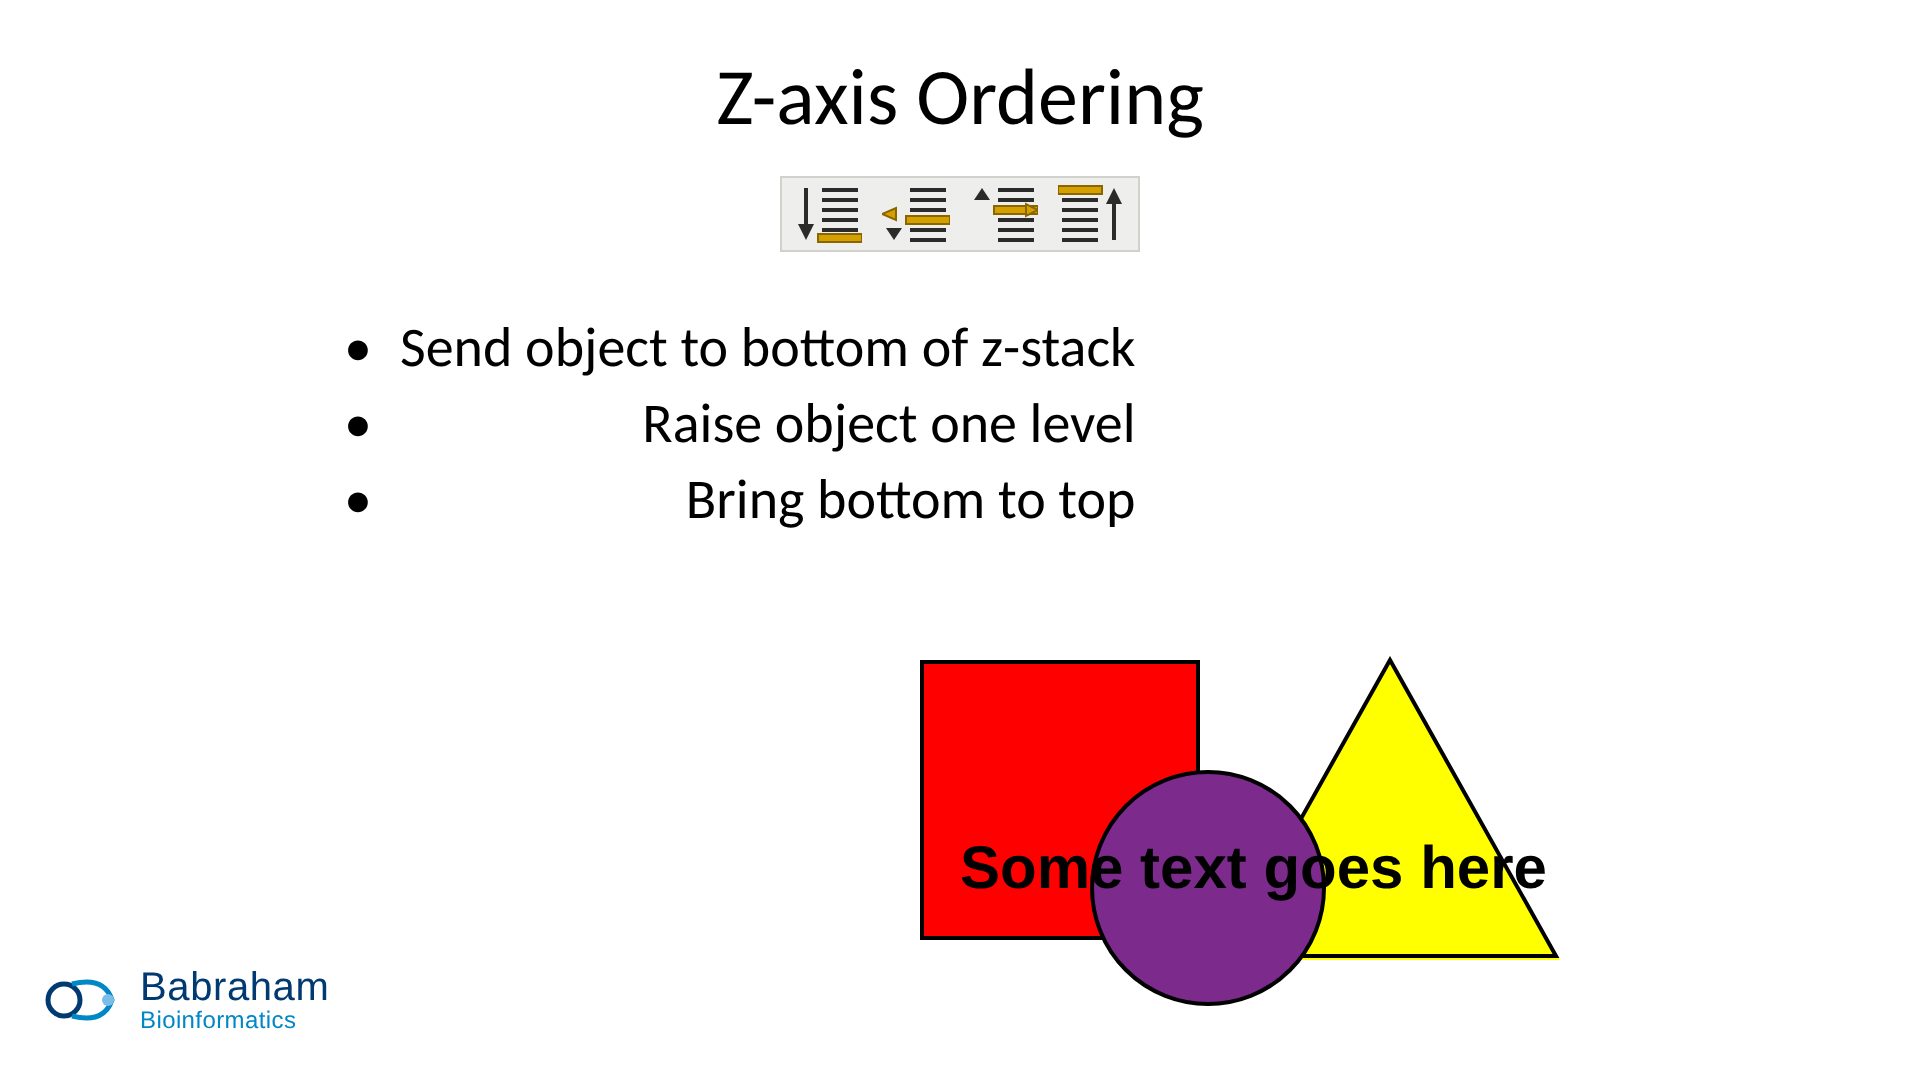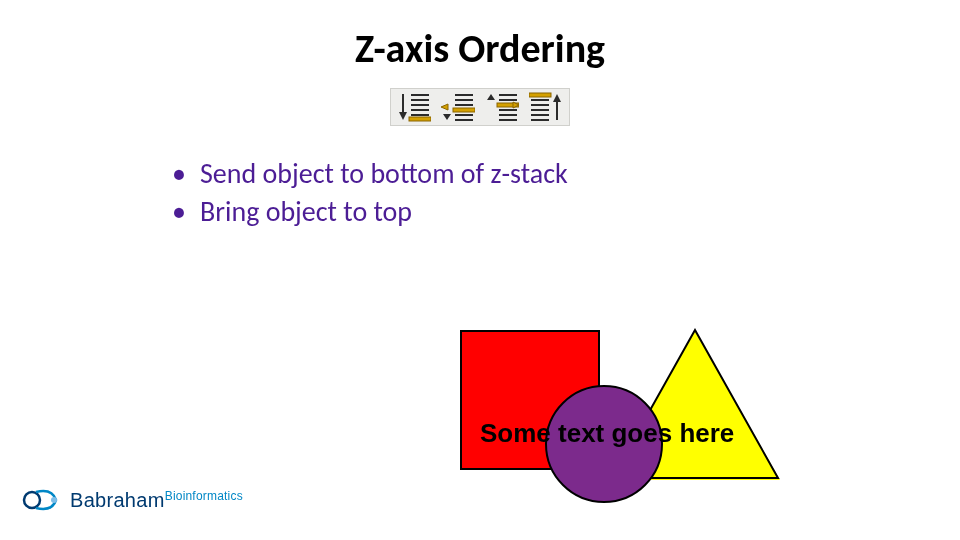--- a/index.html
+++ b/index.html
@@ -12,42 +12,43 @@
     overflow: hidden;
   }
   .title {
     position: absolute;
     top: 24px;
     left: 0;
     width: 100%;
     text-align: center;
     font-size: 40px;
     color: #000;
-    font-weight: 700;
+    font-weight: 400;
   }
   .toolbar {
     position: absolute;
     top: 88px;
     left: 50%;
     transform: translateX(-50%);
     background: #eeeeec;
     border: 1px solid #d0d0cc;
     padding: 3px 6px;
     display: flex;
     gap: 10px;
     align-items: center;
   }
   .tb-icon { display: block; }
   .bullets {
     position: absolute;
     top: 155px;
     left: 200px;
     font-size: 28px;
-    color: #4c1d95;
+    color: #000000;
     line-height: 1.35;
+    text-align: right;
   }
   .bullets li { list-style: none; position: relative; padding-left: 0; }
   .bullets li::before {
     content: "•";
     position: absolute;
     left: -28px;
     top: 0;
   }
   .shape-stage {
     position: absolute;
@@ -91,36 +92,36 @@
     left: 85px; top: 55px;
     width: 118px; height: 118px;
     background: #7c2a8c;
     border: 2px solid #000;
     border-radius: 50%;
   }
   .overlay-text {
     position: absolute;
     left: 20px; top: 88px;
     font-family: Arial, sans-serif;
-    font-size: 26px;
+    font-size: 30px;
     font-weight: 700;
     color: #000;
     white-space: nowrap;
   }
   .logo {
     position: absolute;
     left: 18px;
     bottom: 18px;
     display: flex;
     align-items: center;
     gap: 8px;
   }
   .logo-text {
     display: flex;
-    flex-direction: row;
+    flex-direction: column;
     line-height: 1.0;
     font-family: "Segoe UI", Arial, sans-serif;
   }
   .logo-line1 { font-size: 20px; color: #003a70; font-weight: 400; letter-spacing: 0.3px; }
   .logo-line2 { font-size: 12px; color: #0087c6; font-weight: 400; letter-spacing: 0.2px; }
 </style>
 </head>
 <body>
 
 <h1 class="title">Z-axis Ordering</h1>
@@ -175,21 +176,22 @@
       <line x1="2" y1="28" x2="20" y2="28"></line>
     </g>
     <rect x="0" y="1" width="22" height="4" fill="#d4a000" stroke="#8a6500" stroke-width="1"></rect>
     <line x1="28" y1="28" x2="28" y2="8" stroke="#2b2b2b" stroke-width="2"></line>
     <polygon points="24,10 32,10 28,2" fill="#2b2b2b"></polygon>
   </svg>
 </div>
 
 <ul class="bullets">
   <li>Send object to bottom of z-stack</li>
-  <li>Bring object to top</li>
+  <li>Raise object one level</li>
+  <li>Bring bottom to top</li>
 </ul>
 
 <div class="shape-stage">
   <div class="red-square"></div>
   <div class="yellow-triangle"></div>
   <svg class="tri-outline" viewBox="0 0 170 152">
     <polygon points="85,2 168,150 2,150" fill="none" stroke="#000" stroke-width="2"></polygon>
   </svg>
   <div class="purple-circle"></div>
   <div class="overlay-text">Some text goes here</div>

